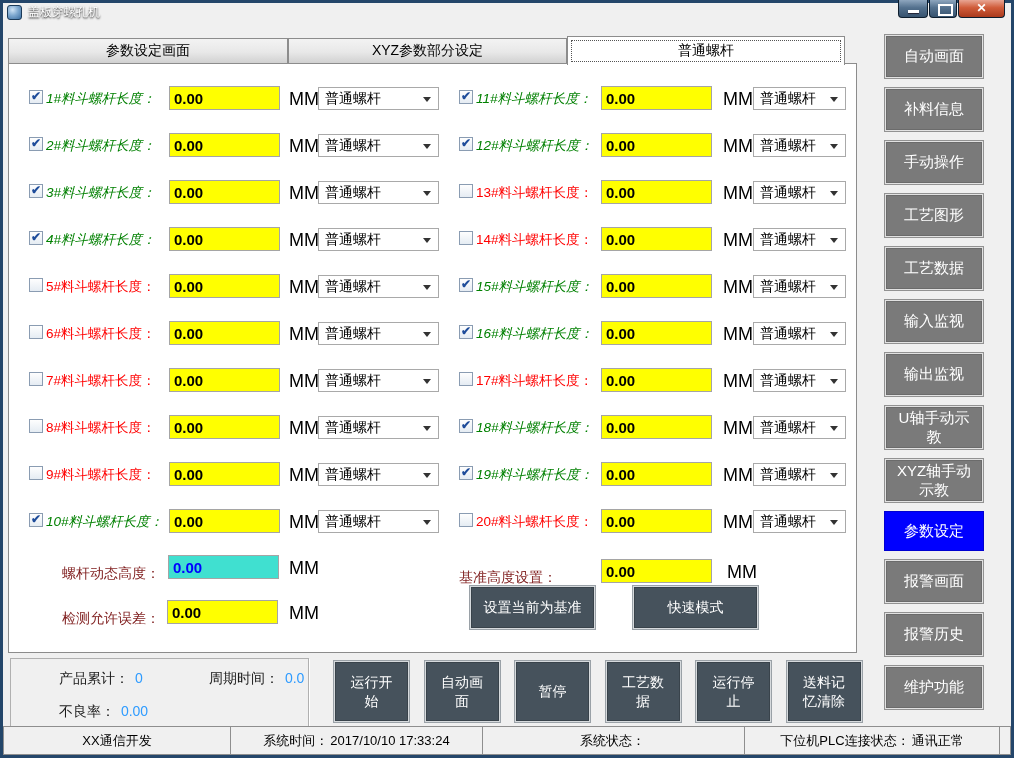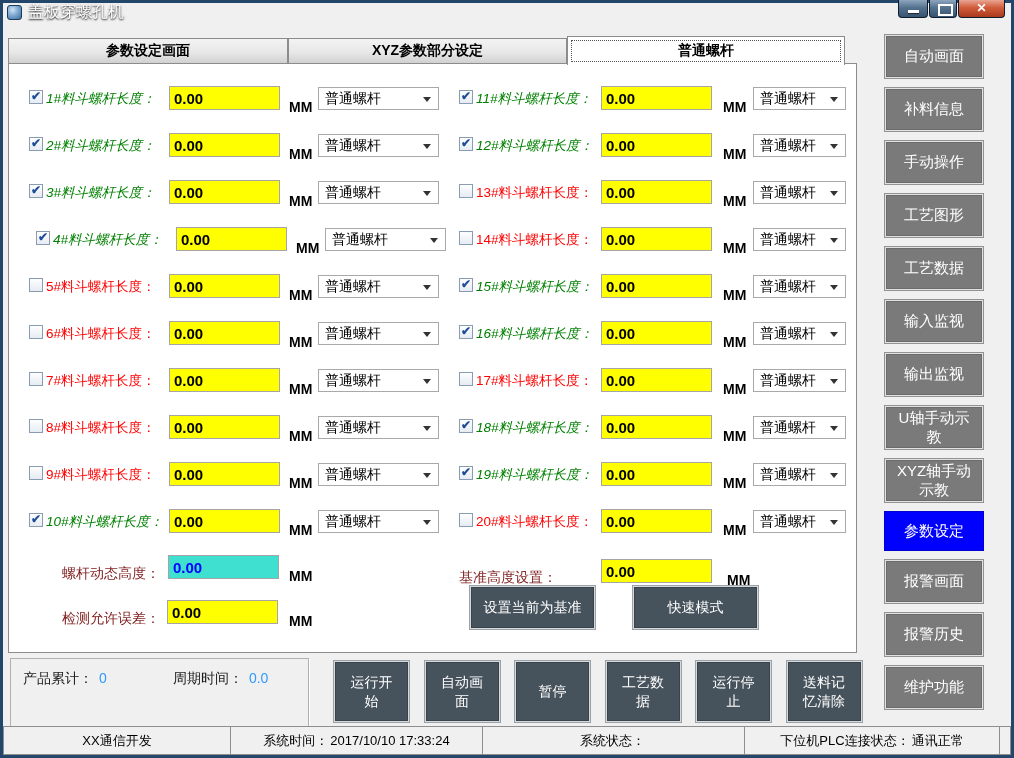--- a/index.html
+++ b/index.html
@@ -6,49 +6,49 @@
   html,body { background:#555; }
   .window { position:relative; width:1014px; height:758px; background:#f0f0f0; overflow:hidden;
             box-shadow: inset 0 0 0 3px #24466a; }
   
   .titlebar { position:absolute; left:0; top:0; width:100%; height:24px;
               background:linear-gradient(180deg,#3c5d80 0%,#254precede 0%,#254a6e 45%,#173350 100%);
               display:flex; align-items:center; z-index:10; }
   .app-icon { width:15px; height:15px; margin:0 6px 0 7px; border-radius:3px;
               background:radial-gradient(circle at 35% 30%, #cfe3f5 0%, #7fa9d0 45%, #3a6da0 100%);
               border:1px solid #1b3a58; }
-  .title-text { color:#fff; font-size:16px; text-shadow:0 1px 2px #000; }
+  .title-text { color:#fff; font-size:12px; text-shadow:0 1px 2px #000; }
   .win-controls { position:absolute; right:9px; top:0; display:flex; }
   .win-btn { height:18px; border:1px solid #0d1d2d; border-top:none; border-radius:0 0 4px 4px;
              background:linear-gradient(180deg,#8ea6be 0%,#54718e 45%,#37536f 100%);
              position:relative; margin-left:1px; }
   .win-btn.min { width:30px; } .win-btn.max { width:28px; }
   .win-btn.close { width:47px; background:linear-gradient(180deg,#e8a593 0%,#d05c3a 45%,#aa3a1d 100%); }
   .win-btn.min::after { content:''; position:absolute; left:9px; bottom:4px; width:11px; height:3px; background:#fff; box-shadow:0 1px 1px #223; }
   .win-btn.max::after { content:''; position:absolute; left:8px; top:4px; width:11px; height:8px; border:2px solid #fff; }
   .win-btn.close::after { content:'✕'; position:absolute; left:0; right:0; top:1px; text-align:center; color:#fff; font-size:12px; font-weight:bold; }
   
-  .tab-strip { position:absolute; left:8px; top:36px; width:838px; height:29px; z-index:3;font-weight:bold; }
+  .tab-strip { position:absolute; left:8px; top:36px; width:838px; height:29px; z-index:3; }
   .tab { position:absolute; top:2px; height:25px; background:linear-gradient(180deg,#f3f3f3 0%,#e8e8e8 55%,#d1d1d1 100%);
          border:1px solid #8c8c8c; border-bottom:none; display:flex; align-items:center; justify-content:center;
          font-size:14px; color:#000; cursor:default; }
   .tab:nth-child(1){ left:0; width:280px; } .tab:nth-child(2){ left:280px; width:279px; } .tab:nth-child(3){ left:559px; width:278px; }
   .tab.active { top:0; height:29px; background:#fff; z-index:4; }
   .tab.active::after { content:''; position:absolute; inset:3px; border:1px dotted #555; }
   
   .frame { position:absolute; left:8px; top:63px; width:849px; height:590px; background:#fff; border:1px solid #8c8c8c; z-index:2; }
   .row { position:absolute; left:0; width:100%; height:25px; }
   .row > * { position:absolute; }
   .cb { top:4px; width:14px; height:14px; background:linear-gradient(180deg,#fefefe,#e5ecf3); border:1px solid #8a9cb2; }
   .cb.checked::after { content:'✔'; position:absolute; left:1px; top:-2px; font-size:12px; font-weight:bold; color:#1e4c9a; }
   .lbl { top:4px; font-size:13.5px; white-space:nowrap; }
   .lbl.on { color:var(--checked-label,#008000);font-style:italic; } .lbl.off { color:var(--unchecked-label,#ff0000); }
   .val { top:0; height:24px; width:111px; background:var(--field-bg,#ffff00); border:1px solid #a5a5a5;
          font-size:15px; font-weight:bold; color:#000; padding:0 4px; outline:none; }
-  .unit { top:13px; font-size:14px; font-weight:bold; }
+  .unit { top:3px; font-size:18px; font-weight:normal; }
   .sel { top:1px; height:23px; background:#fff; border:1px solid #a9a9a9; font-size:14px; line-height:21px; padding-left:6px; cursor:default; }
   .sel .arrow { position:absolute; right:7px; top:9px; width:0; height:0; border:4px solid transparent; border-top:5px solid #333; }
   .colL .cb { left:20px; } .colL .lbl { left:37px; } .colL .val { left:160px; } .colL .unit { left:280px; } .colL .sel { left:309px; width:121px; }
   .colR .cb { left:450px; } .colR .lbl { left:467px; } .colR .val { left:592px; } .colR .unit { left:714px; } .colR .sel { left:744px; width:93px; }
   
   .sp { position:absolute; height:25px; width:100%; }
   .sp .flabel { position:absolute; font-size:14px; top:10px; color:#7f1d1d; white-space:nowrap; }
   .sp .flabel.ra { left:30px; width:121px; text-align:right; }
   .sp .val { position:absolute; }
   .sp .unit { position:absolute; }
@@ -58,21 +58,21 @@
   
   .dbtn { background:#46525c; color:#fff; border:1px solid #9aa1a7;
           box-shadow: inset 0 0 0 1px #d6dadd, inset 0 0 0 2px #39434b;
           display:flex; align-items:center; justify-content:center; text-align:center; cursor:default; }
   .btn-setbase { position:absolute; left:460px; top:521px; width:127px; height:45px; font-size:14px; }
   .btn-fast    { position:absolute; left:623px; top:521px; width:127px; height:45px; font-size:14px; }
   
   .counters { position:absolute; left:10px; top:658px; width:299px; height:70px; background:#f0f0f0;
               border:1px solid #b0b0b0; box-shadow:1px 1px 0 #fff; padding:11px 0 0 12px;
               display:grid; grid-template-columns: 150px auto; row-gap:9px; font-size:14px; }
-  .citem { white-space:nowrap; }
+  .citem { white-space:nowrap;margin-left:36px; }
   .clabel { color:#1a1a1a; }
   .cvalue { color:var(--counter-value,#2e9bff); padding-left:2px; }
   .ctrl-bar { position:absolute; left:333px; top:660px; display:flex; gap:13.5px; }
   .ctrl { width:77px; height:63px; font-size:14px; line-height:1.35; padding:0 13px; }
   
   .statusbar { position:absolute; left:3px; right:3px; bottom:3px; height:29px; background:#f0f0f0;
                border:1px solid #8e8e8e; display:flex; font-size:13px; color:#000; }
   .scell { height:100%; border-right:1px solid #8e8e8e; display:flex; align-items:center; justify-content:center; white-space:nowrap; }
   .scell.c1 { width:227px; } .scell.c2 { width:252px; } .scell.c3 { width:255px; } .scell.c4 { width:262px; }
   .scell.fill { flex:1; border-right:none; }
@@ -137,21 +137,21 @@
         <div class="row" style="top: 116px;">
     <span class="cb checked"></span>
     <span class="lbl on">3#料斗螺杆长度：</span>
     <input class="val" readonly="" value="0.00" style="">
     <span class="unit">MM</span>
     <span class="sel">
       <span class="sel-text">普通螺杆</span>
       <span class="arrow"></span>
     </span>
   </div>
-        <div class="row" style="top: 163px; margin-left: 7px;">
+        <div class="row" style="top: 163px;">
     <span class="cb checked"></span>
     <span class="lbl on">4#料斗螺杆长度：</span>
     <input class="val" readonly="" value="0.00" style="">
     <span class="unit">MM</span>
     <span class="sel">
       <span class="sel-text">普通螺杆</span>
       <span class="arrow"></span>
     </span>
   </div>
         <div class="row" style="top: 210px;">
@@ -341,20 +341,24 @@
   </div>
 
   <div class="counters">
       <div class="citem">
     <span class="clabel">产品累计：</span>
     <span class="cvalue">0</span>
   </div>
       <div class="citem">
     <span class="clabel">周期时间：</span>
     <span class="cvalue">0.0</span>
+  </div>
+      <div class="citem">
+    <span class="clabel">不良率：</span>
+    <span class="cvalue">0.00</span>
   </div>
     </div>
 
   <div class="ctrl-bar">
       <div class="ctrl dbtn">运行开始</div>
       <div class="ctrl dbtn">自动画面</div>
       <div class="ctrl dbtn">暂停</div>
       <div class="ctrl dbtn">工艺数据</div>
       <div class="ctrl dbtn">运行停止</div>
       <div class="ctrl dbtn">送料记忆清除</div>

